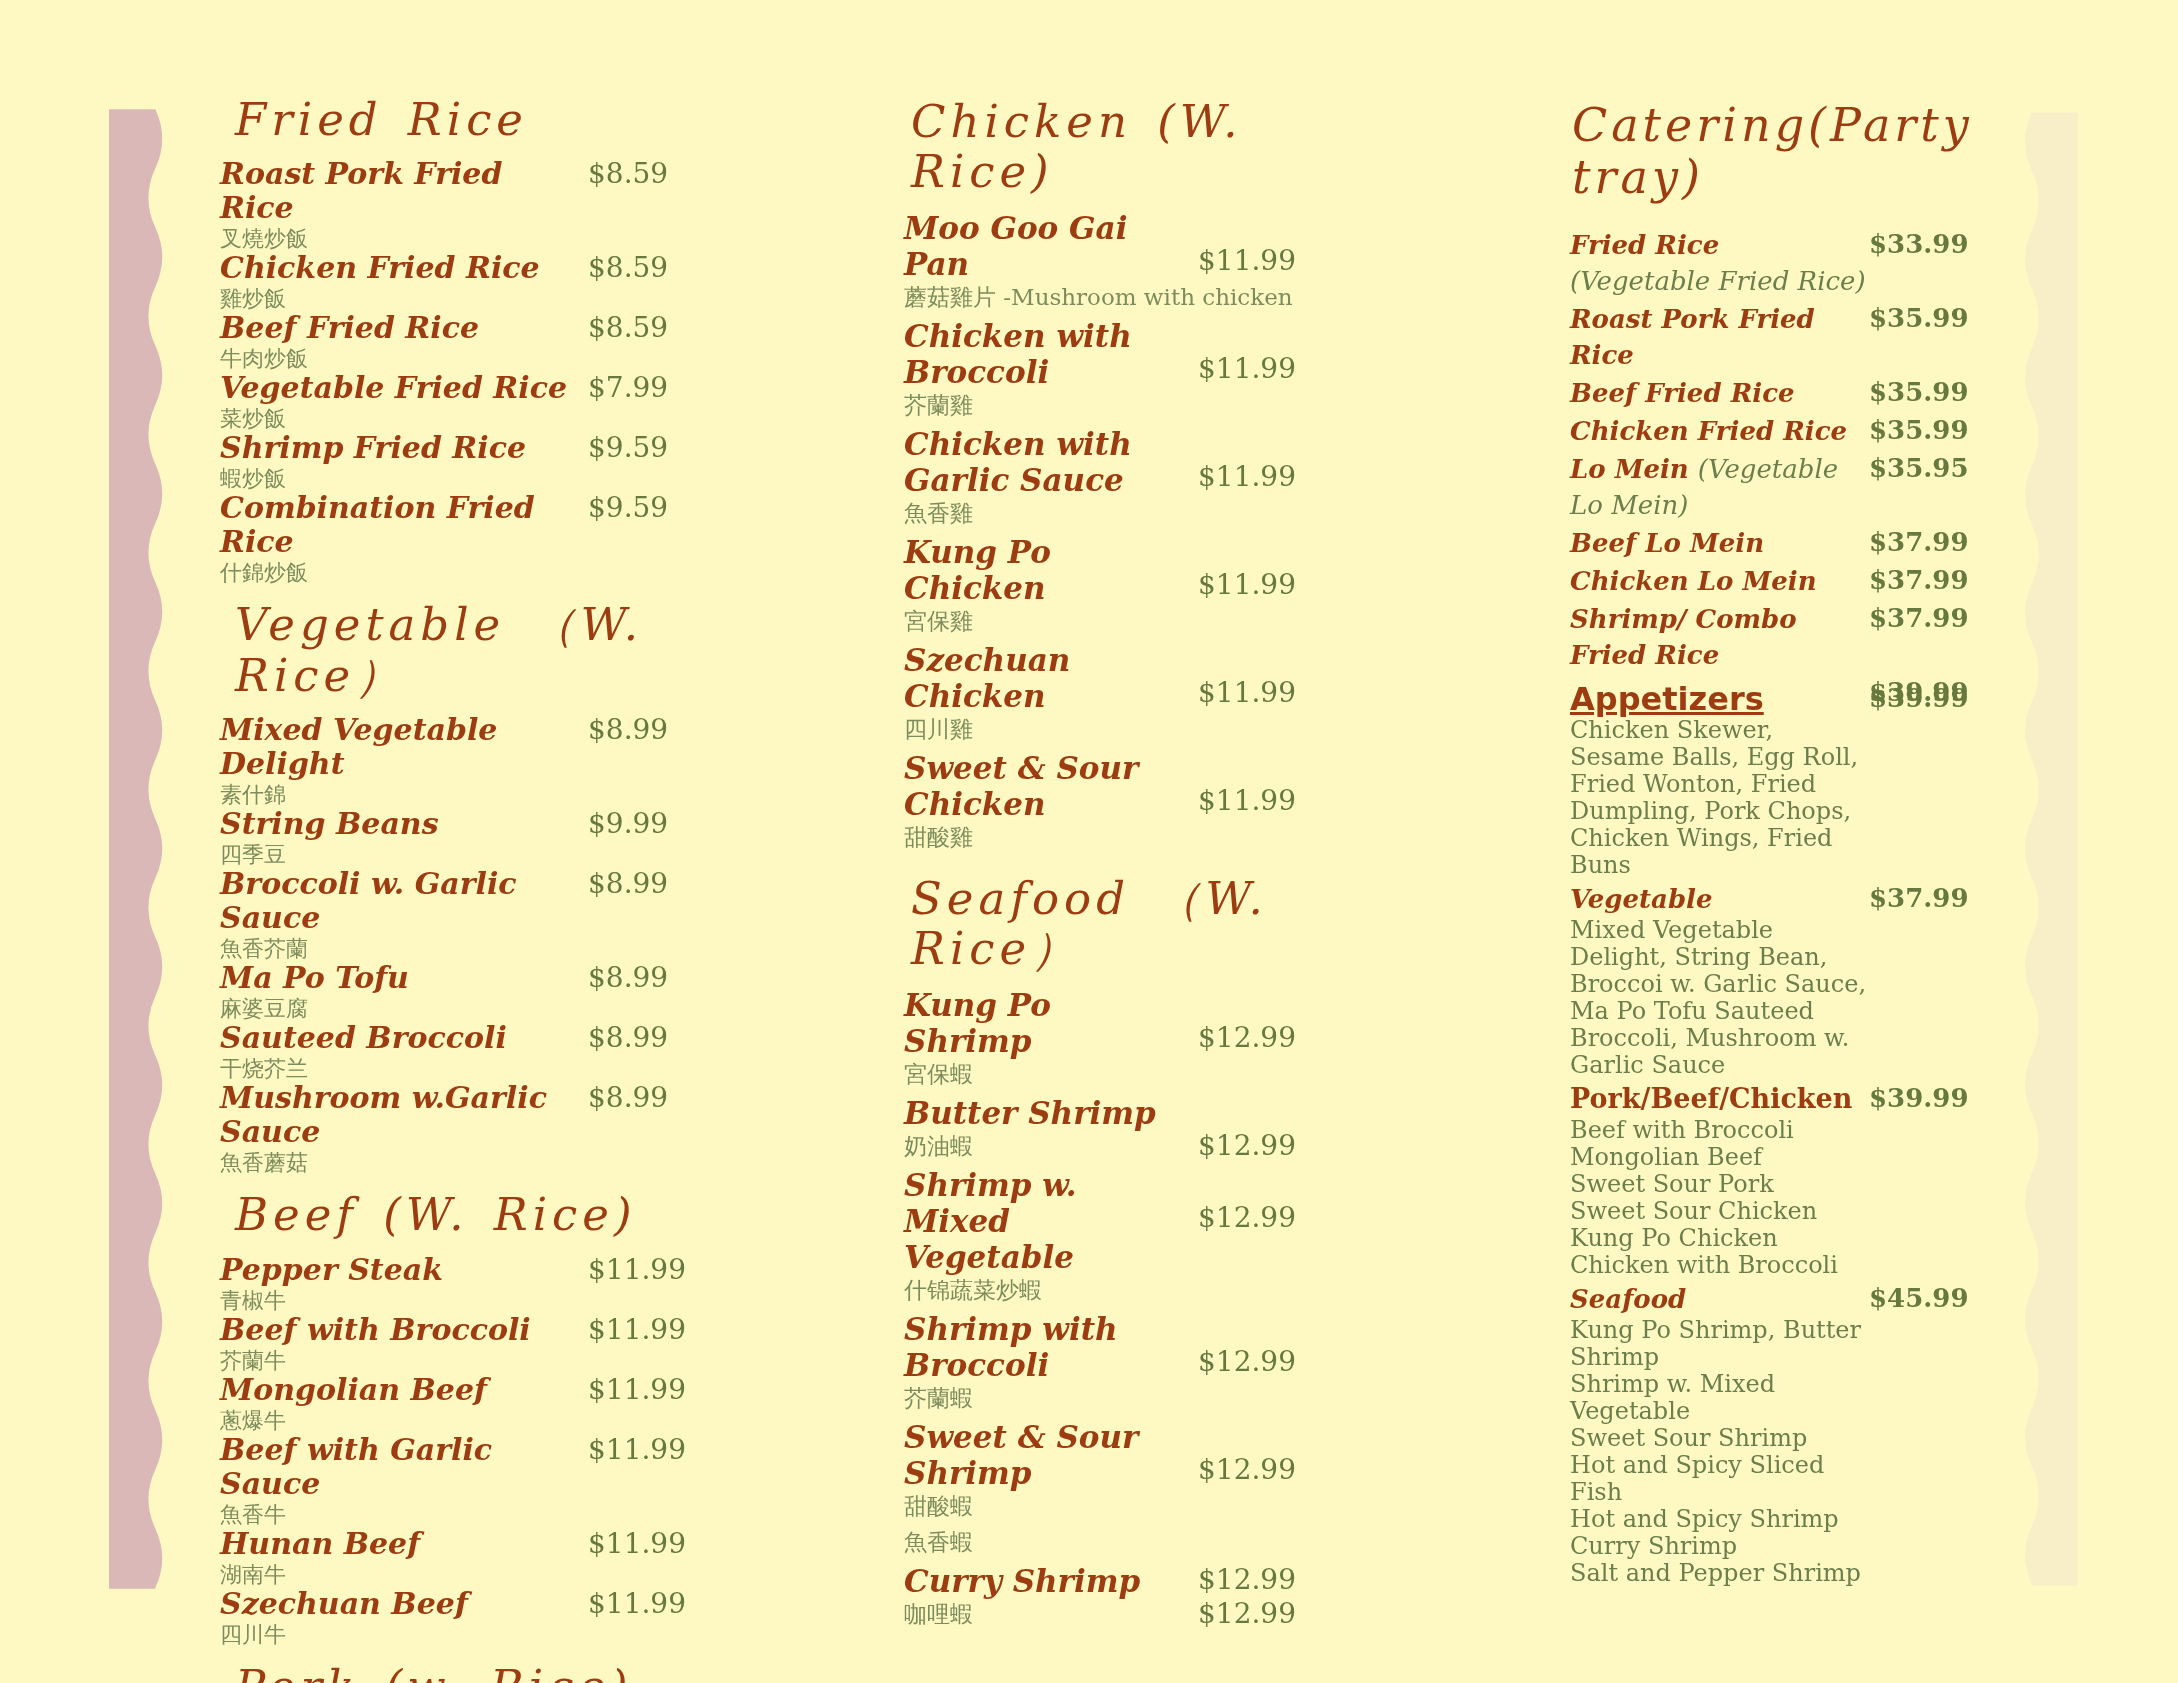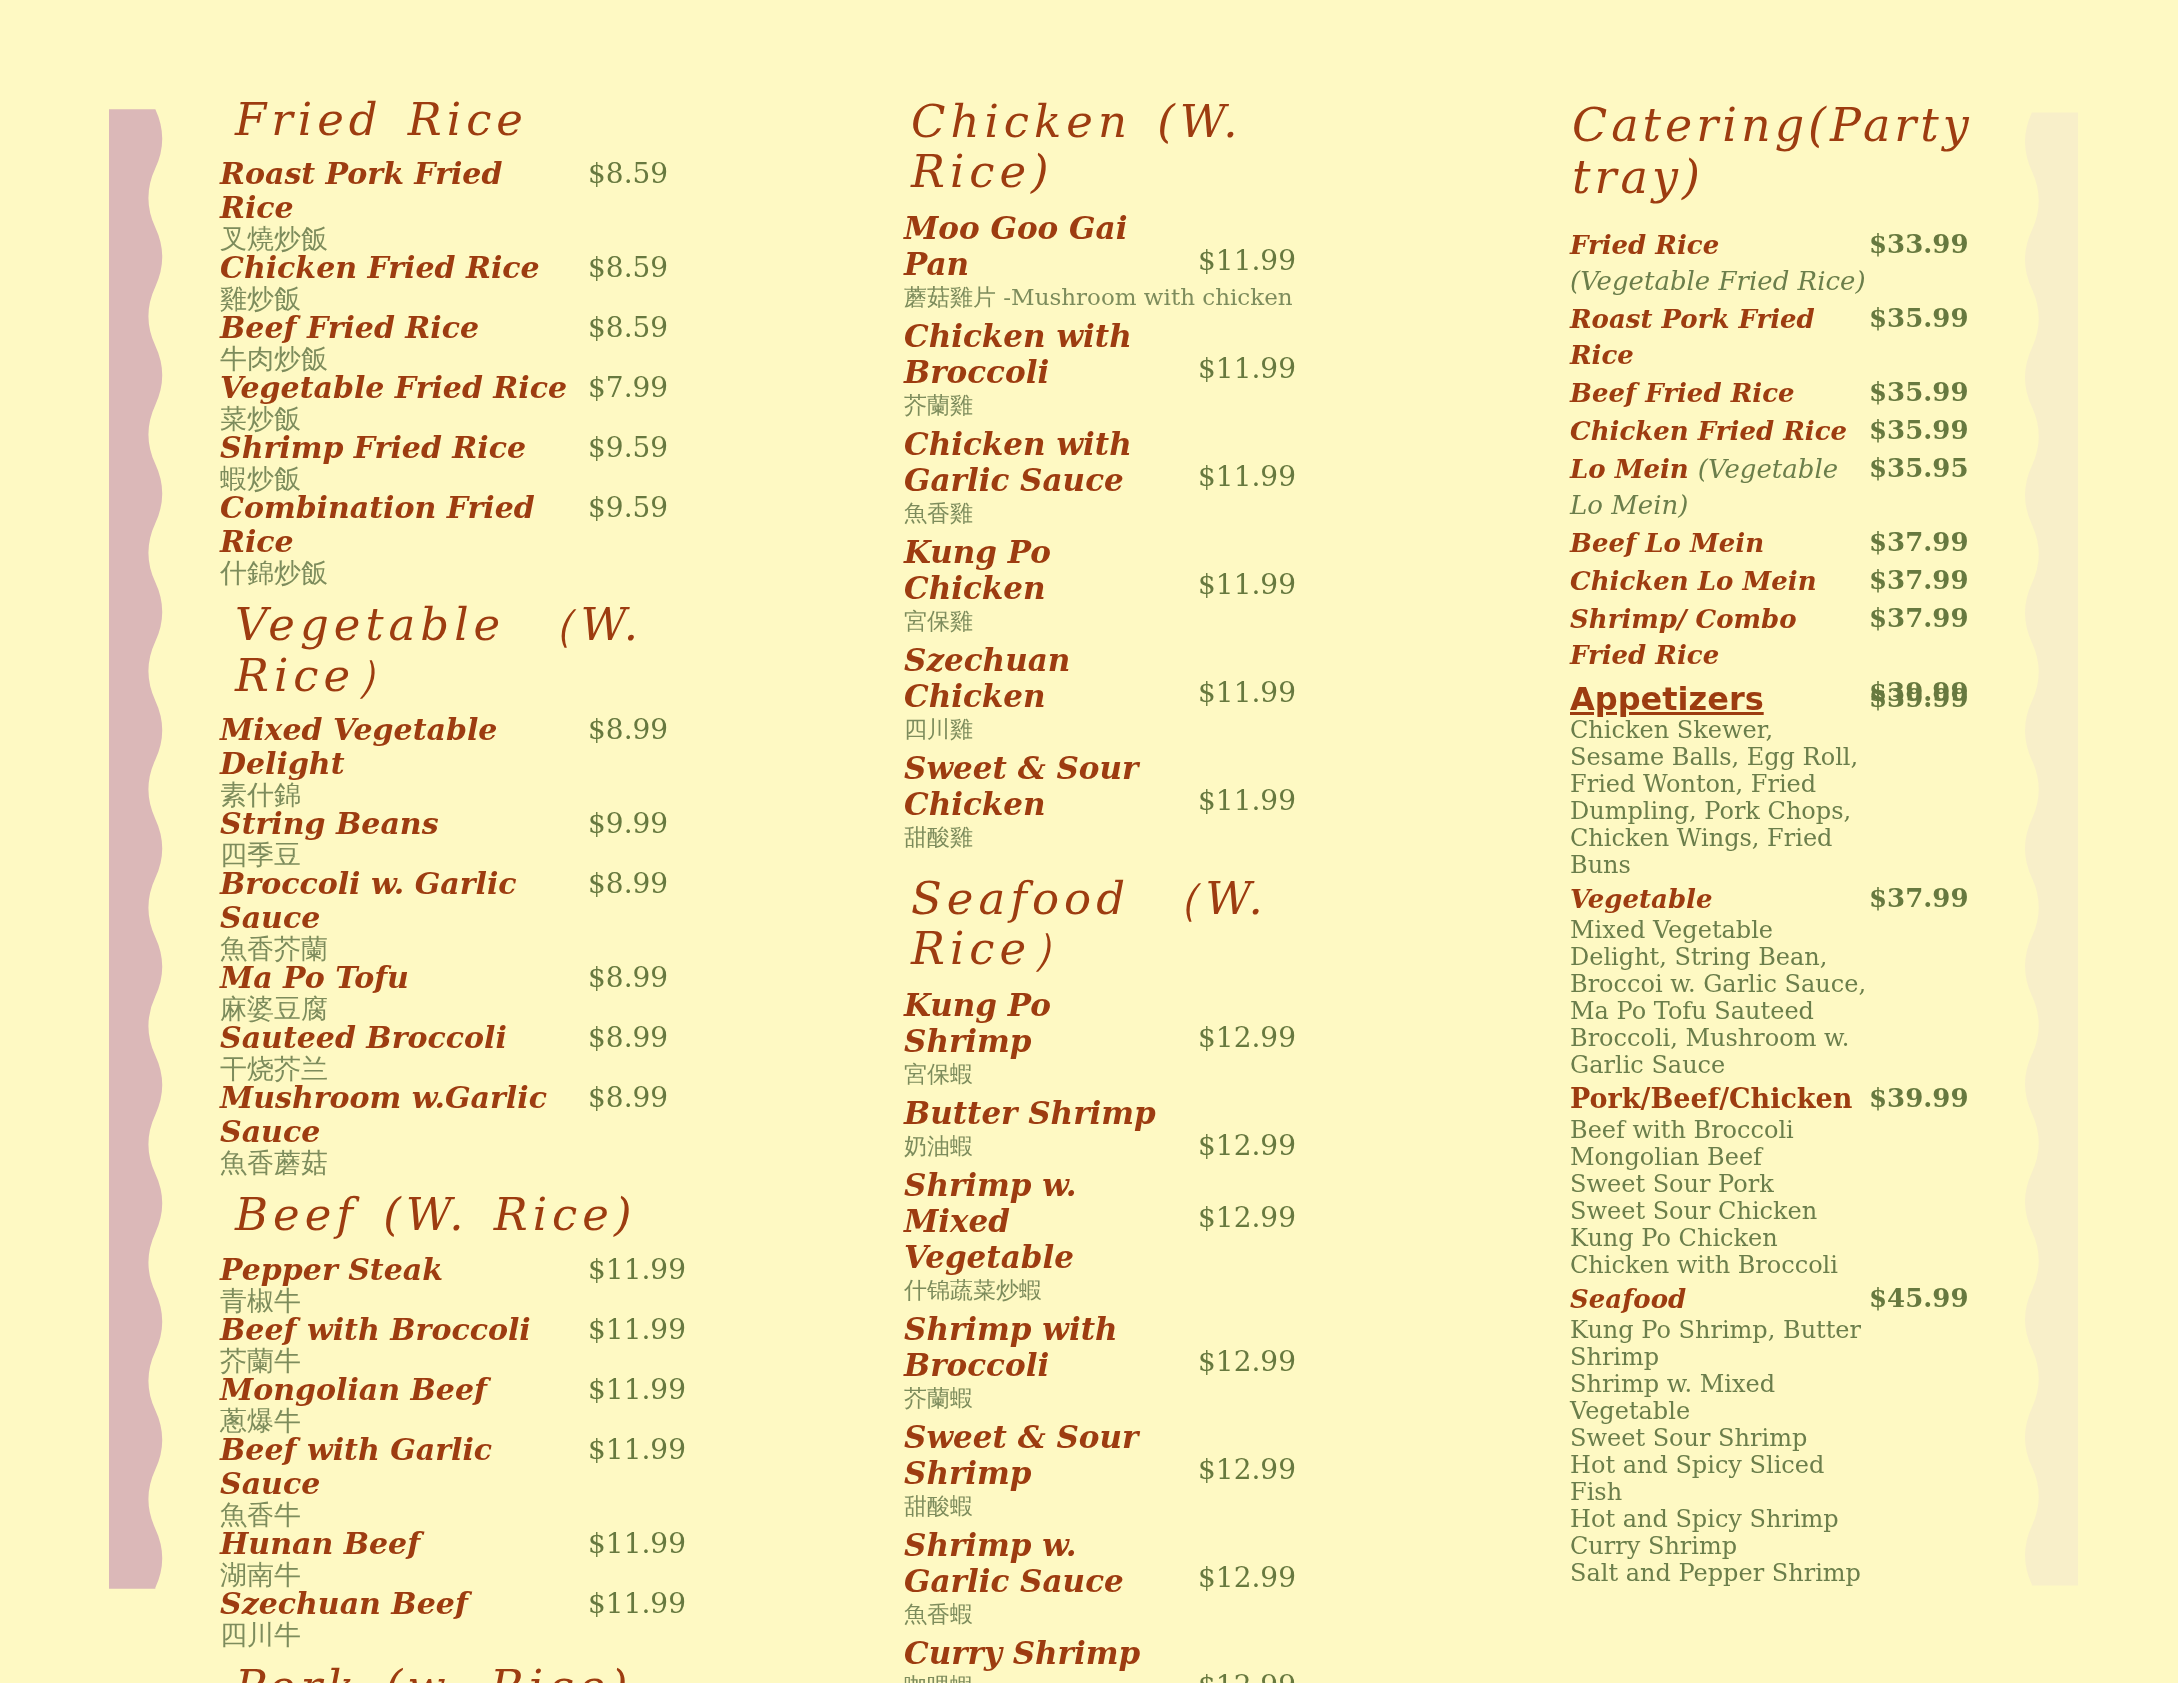--- a/index.html
+++ b/index.html
@@ -24,21 +24,21 @@
          font-size:45px;line-height:1.12;color:var(--rust);
          letter-spacing:5px;word-spacing:6px;margin:0 0 12px 15px;}
   #col2 .shead{margin-left:7px;}
   .sec{margin-bottom:16px;}
   .row{position:relative;}
   #col1 .row{margin-bottom:1px;}
   #col2 .row{padding-bottom:8px;}
   .nm{font-weight:bold;font-style:italic;font-size:30px;line-height:34px;
       color:var(--rust);max-width:361px;}
   #col2 .nm{font-size:31px;line-height:36px;max-width:259px;}
-  .zh{font-size:27px;line-height:23px;color:var(--zh);margin-top:2px;}
+  .zh{font-size:22px;line-height:23px;color:var(--zh);margin-top:2px;}
   #col2 .zh{font-size:23px;line-height:26px;}
   .pr{position:absolute;font-weight:normal;font-size:28px;line-height:30px;color:var(--price);}
   #col1 .pr{left:368px;top:2px;}
   #col2 .pr{left:294px;top:36px;}
   
   #col3 .shead{font-size:46px;margin:0 0 24px 2px;letter-spacing:4px;}
   .crow{position:relative;margin-bottom:2px;}
   .crow.gap{margin-top:8px;}
   .cname{font-weight:bold;font-style:italic;font-size:26px;line-height:36px;
          color:var(--rust);max-width:297px;}
@@ -229,21 +229,20 @@
         <div class="nm">Shrimp with Broccoli</div>
         <div class="zh">芥蘭蝦</div>
         <div class="pr">$12.99</div>
       </div>
       <div class="row">
         <div class="nm">Sweet &amp; Sour Shrimp</div>
         <div class="zh">甜酸蝦</div>
         <div class="pr">$12.99</div>
       </div>
       <div class="row">
-        <div class="nm">Shrimp w. Garlic Sauce</div>
         <div class="zh">魚香蝦</div>
         <div class="pr">$12.99</div>
       </div>
       <div class="row">
         <div class="nm">Curry Shrimp</div>
         <div class="zh">咖哩蝦</div>
         <div class="pr">$12.99</div>
       </div>
 
     </div>

